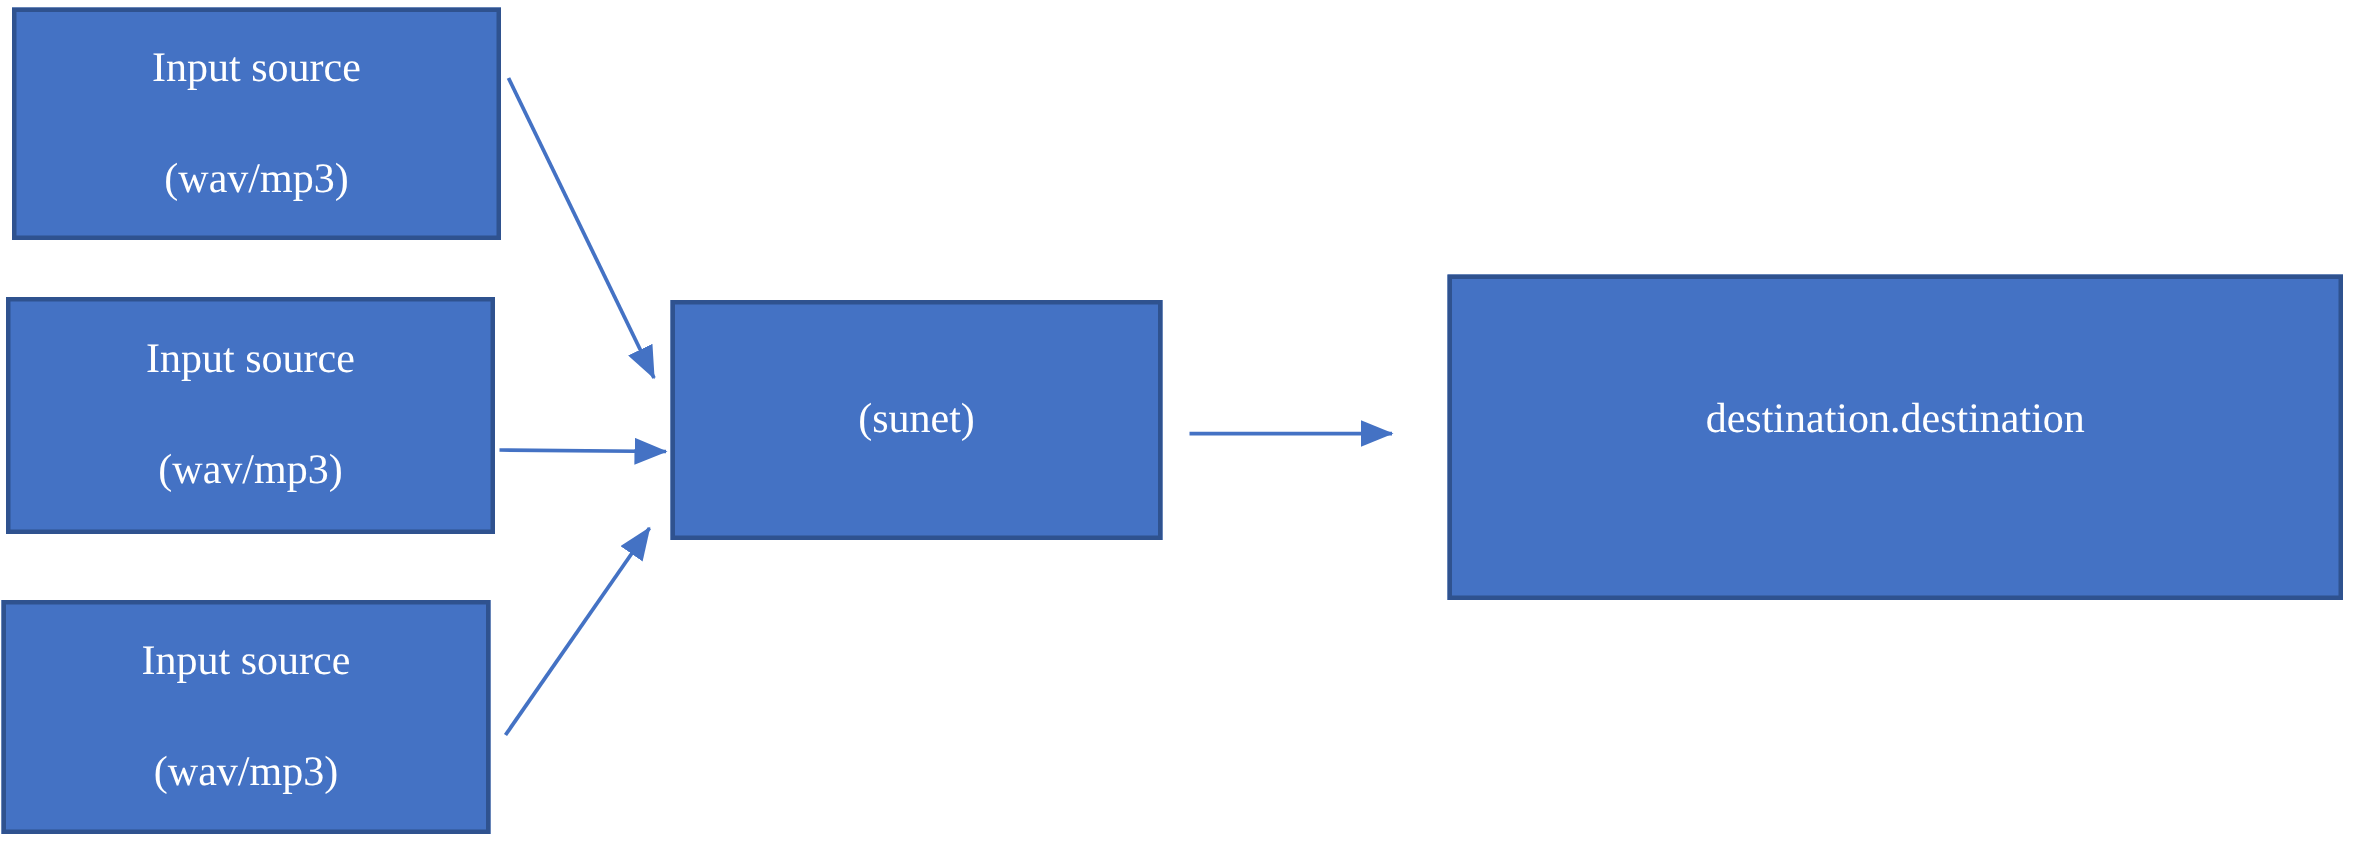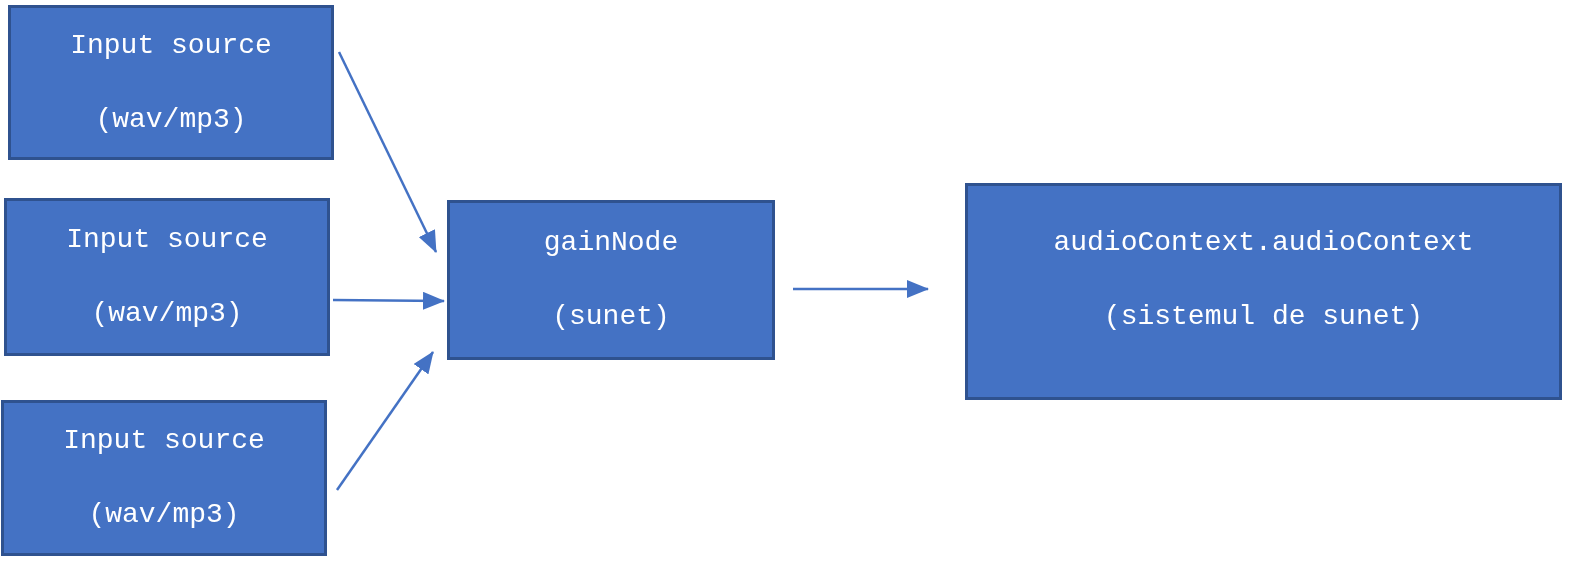--- a/index.html
+++ b/index.html
@@ -5,21 +5,21 @@
   html, body {
     margin: 0;
     padding: 0;
     background: #ffffff;
   }
   .canvas {
     position: relative;
     width: 1575px;
     height: 563px;
     background: var(--canvas-bg, #ffffff);
-    font-family: Liberation Mono, monospace;
+    font-family: Liberation Serif, serif;
     overflow: hidden;
   }
   .node {
     position: absolute;
     box-sizing: border-box;
     background: var(--node-fill, #4472C4);
     border: 3px solid var(--node-border, #2F528F);
     color: var(--node-text, #ffffff);
     display: flex;
     flex-direction: column;
@@ -72,27 +72,25 @@
     <span class="line">Input source</span>
     <span class="line">(wav/mp3)</span>
   </div>
 
   <div class="node" id="node-input3">
     <span class="line">Input source</span>
     <span class="line">(wav/mp3)</span>
   </div>
 
   <div class="node" id="node-gain">
-    <span class="line">gainNode</span>
     <span class="line">(sunet)</span>
   </div>
 
   <div class="node" id="node-dest">
-    <span class="line">audioContext.audioContext</span>
-    <span class="line">(sistemul de sunet)</span>
+    <span class="line">destination.destination</span>
   </div>
 
   <svg class="connector-layer" viewBox="0 0 1575 563" xmlns="http://www.w3.org/2000/svg">
     <defs>
       <marker id="arrowhead" markerWidth="23" markerHeight="18" refX="21" refY="9" orient="auto" markerUnits="userSpaceOnUse">
         <path class="arrow-head" d="M0,0 L22,9 L0,18 Z"></path>
       </marker>
     </defs>
     <line class="arrow-line" x1="339" y1="52" x2="436" y2="252" marker-end="url(#arrowhead)"></line>
     <line class="arrow-line" x1="333" y1="300" x2="444" y2="301" marker-end="url(#arrowhead)"></line>

